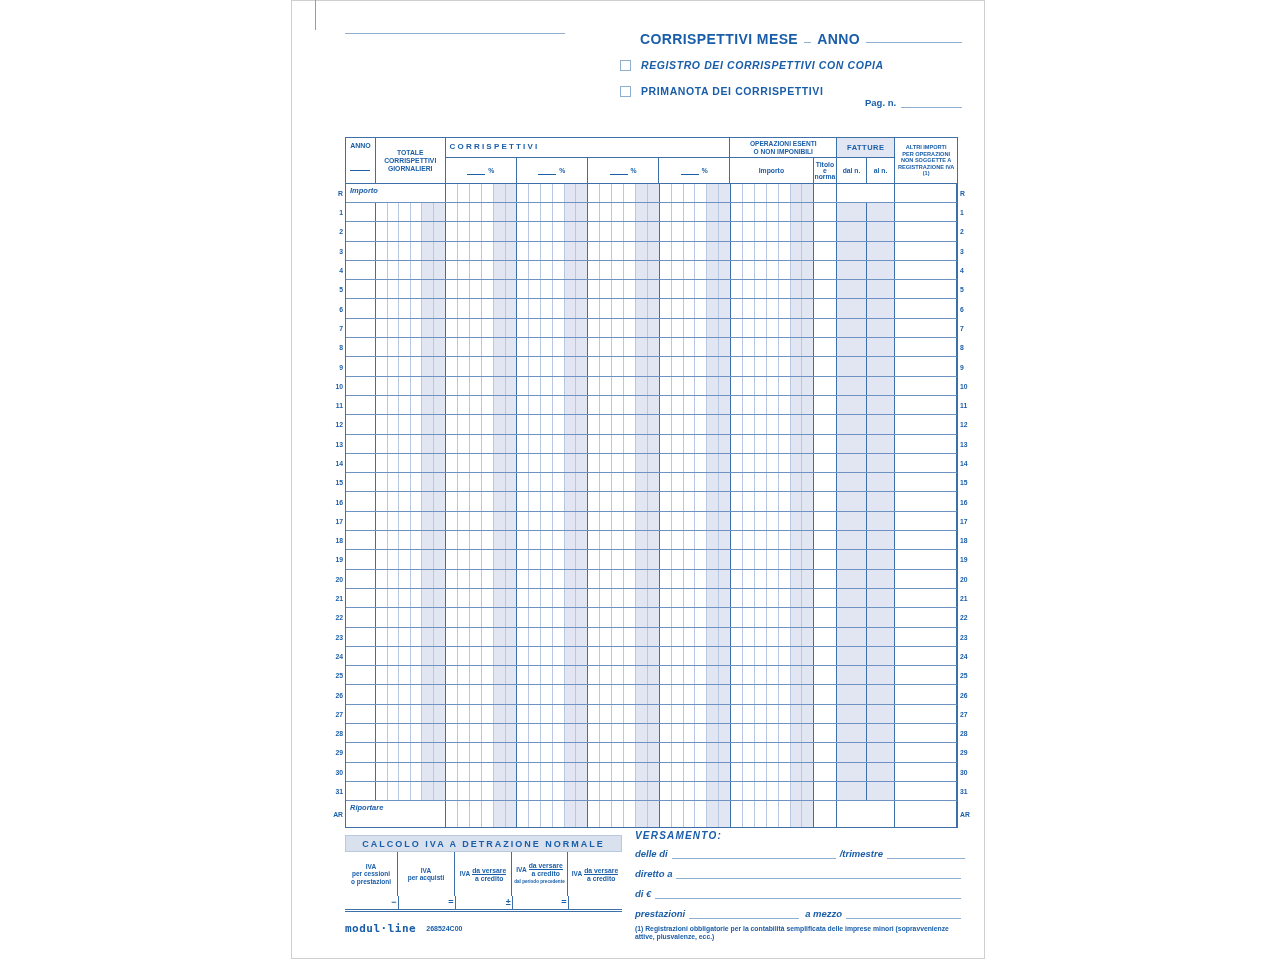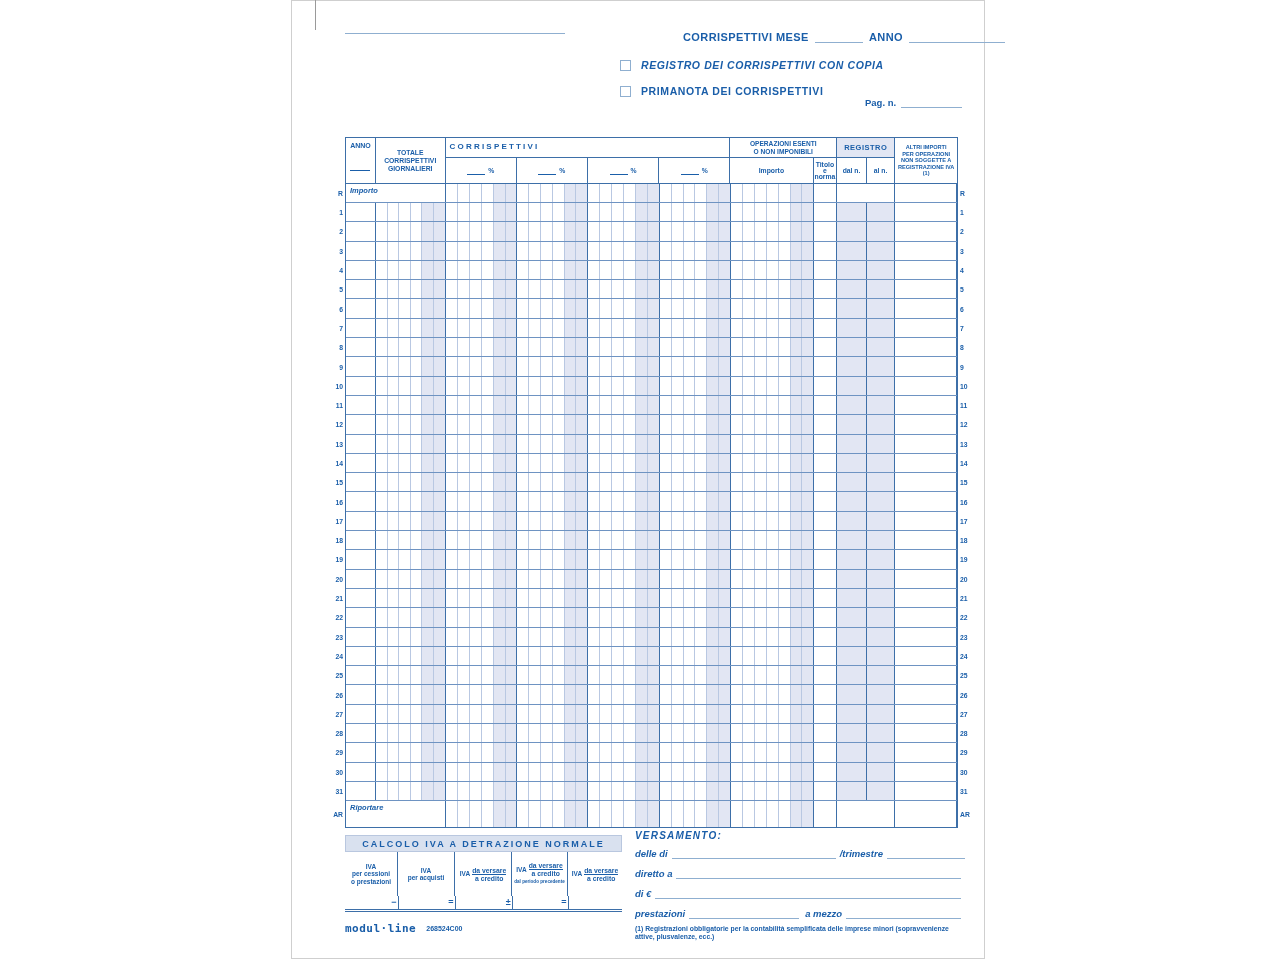--- a/index.html
+++ b/index.html
@@ -14,21 +14,21 @@
   html,body{width:1280px;height:960px;background:#ffffff;
     font-family:"Liberation Sans", sans-serif;color:var(--blue);}
   .canvas{position:relative;width:1280px;height:960px;overflow:hidden;}
   .paper{position:absolute;left:291px;top:0;width:694px;height:959px;
     border:1px solid #cfcfcf;background:#fff;}
   .tick{position:absolute;left:315px;top:0;width:1px;height:30px;background:#9a9a9a;}
   .topline{position:absolute;left:345px;top:33px;width:220px;height:1px;background:var(--wline);}
 
   
   .hdr1{position:absolute;left:640px;top:31px;width:322px;display:flex;
-    font-weight:bold;font-size:11px;letter-spacing:.4px;margin-left:43px;}
+    font-weight:bold;font-size:14px;letter-spacing:.4px;}
   .wline{border-bottom:1px solid var(--wline);height:12px;}
   .hdr1 .l1{flex:1;margin:0 6px;}
   .hdr1 .l2{width:96px;margin-left:6px;}
   .cbrow{position:absolute;left:620px;display:flex;align-items:center;}
   .cbrow .box{width:11px;height:11px;border:1px solid var(--wline);margin-right:10px;background:#fff;}
   .cbrow .lbl{font-weight:bold;font-size:10.5px;letter-spacing:.6px;}
   .pagrow{position:absolute;left:865px;top:96px;width:97px;display:flex;align-items:flex-end;
     font-weight:bold;font-size:9.5px;}
   .pagrow .l{flex:1;margin-left:5px;}
 
@@ -170,21 +170,21 @@
         <div class="sub">
           <div class="sc sc-importo">Importo</div>
           <div class="sc sc-titolo">
             <span>Titolo</span>
             <span>e</span>
             <span>norma</span>
           </div>
         </div>
       </div>
       <div class="hc h-group h-fatt">
-        <div class="top">REGISTRO</div>
+        <div class="top">FATTURE</div>
         <div class="sub">
           <div class="sc sc-dal">dal n.</div>
           <div class="sc sc-al">al n.</div>
         </div>
       </div>
       <div class="hc h-altri">
         <span>ALTRI IMPORTI</span>
         <span>PER OPERAZIONI</span>
         <span>NON SOGGETTE A</span>
         <span>REGISTRAZIONE IVA</span>

